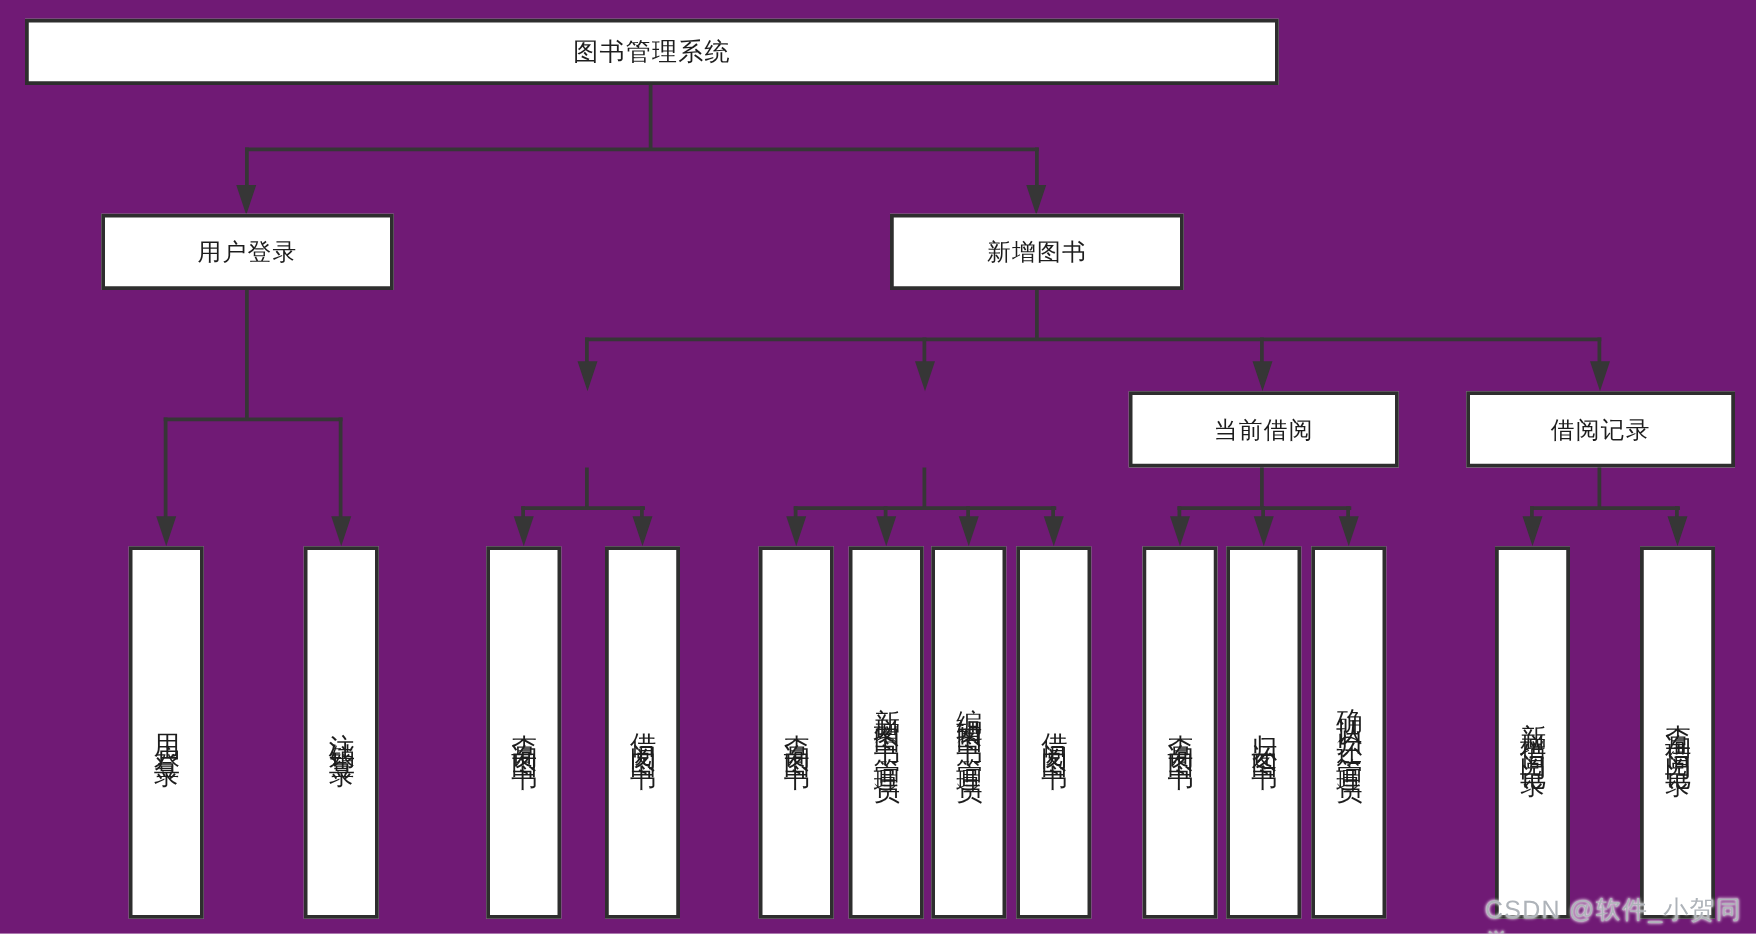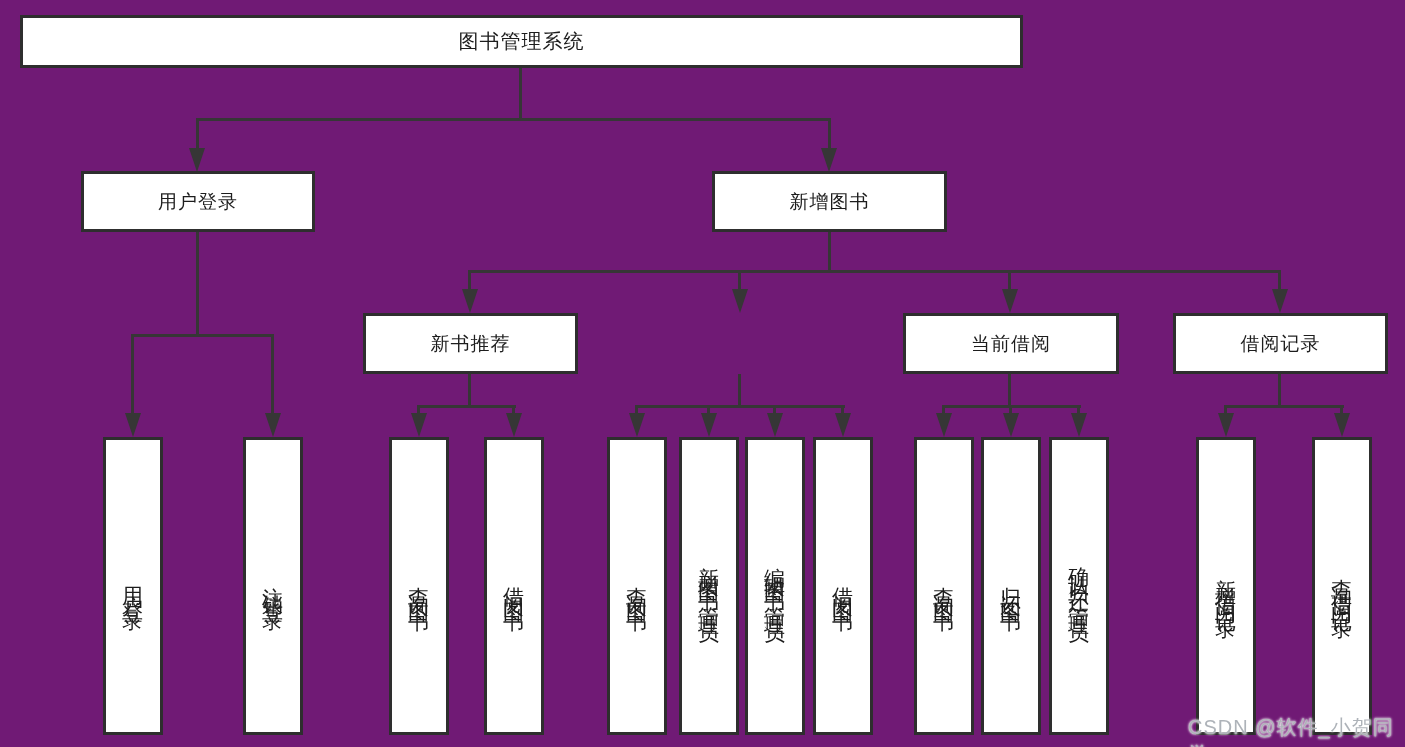--- a/index.html
+++ b/index.html
@@ -76,23 +76,20 @@
     <div class="line" style="left:468px;  top:270px; width:3px;   height:20px;"></div>
     <div class="arrow" style="left:462px;  top:289px;"></div>
     <div class="line" style="left:738px;  top:270px; width:3px;   height:20px;"></div>
     <div class="arrow" style="left:732px;  top:289px;"></div>
     <div class="line" style="left:1008px; top:270px; width:3px;   height:20px;"></div>
     <div class="arrow" style="left:1002px; top:289px;"></div>
     <div class="line" style="left:1278px; top:270px; width:3px;   height:20px;"></div>
     <div class="arrow" style="left:1272px; top:289px;"></div>
   </div>
 
-  <div class="hbox" style="left:363px; top:313px; width:215px; height:61px;">
-    <span>新书推荐</span>
-  </div>
   <div class="hbox" style="left:903px; top:313px; width:216px; height:61px;">
     <span>当前借阅</span>
   </div>
   <div class="hbox" style="left:1173px; top:313px; width:215px; height:61px;">
     <span>借阅记录</span>
   </div>
 
   <div>
     <div class="line" style="left:468px; top:374px; width:3px;  height:33px;"></div>
     <div class="line" style="left:417px; top:405px; width:99px; height:3px;"></div>

